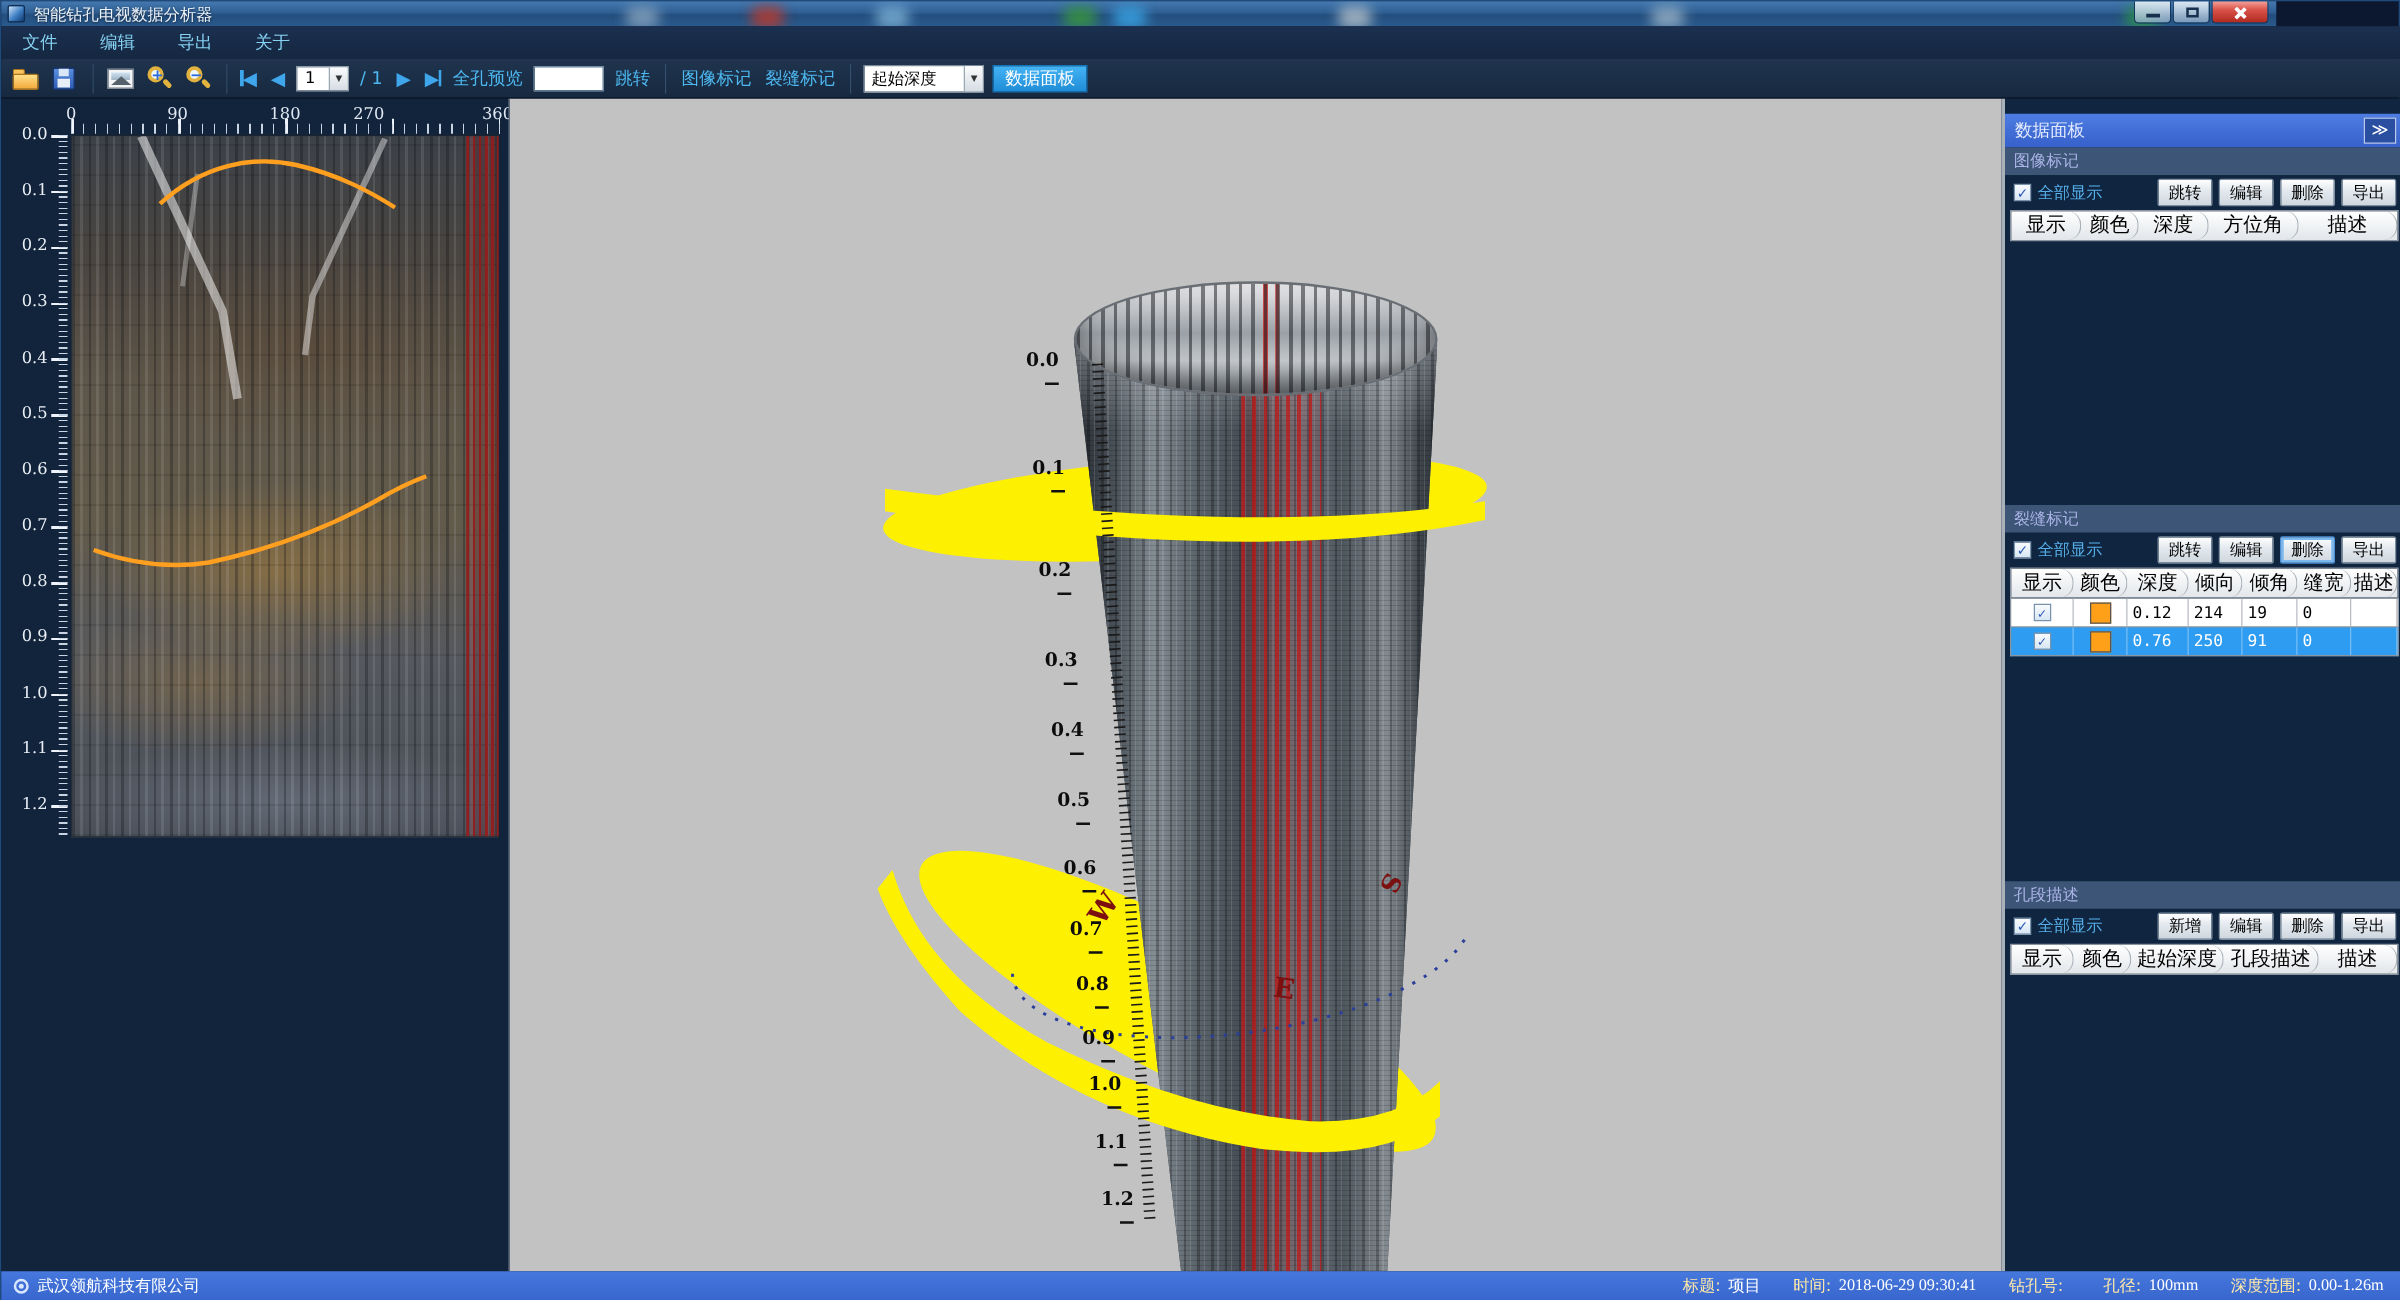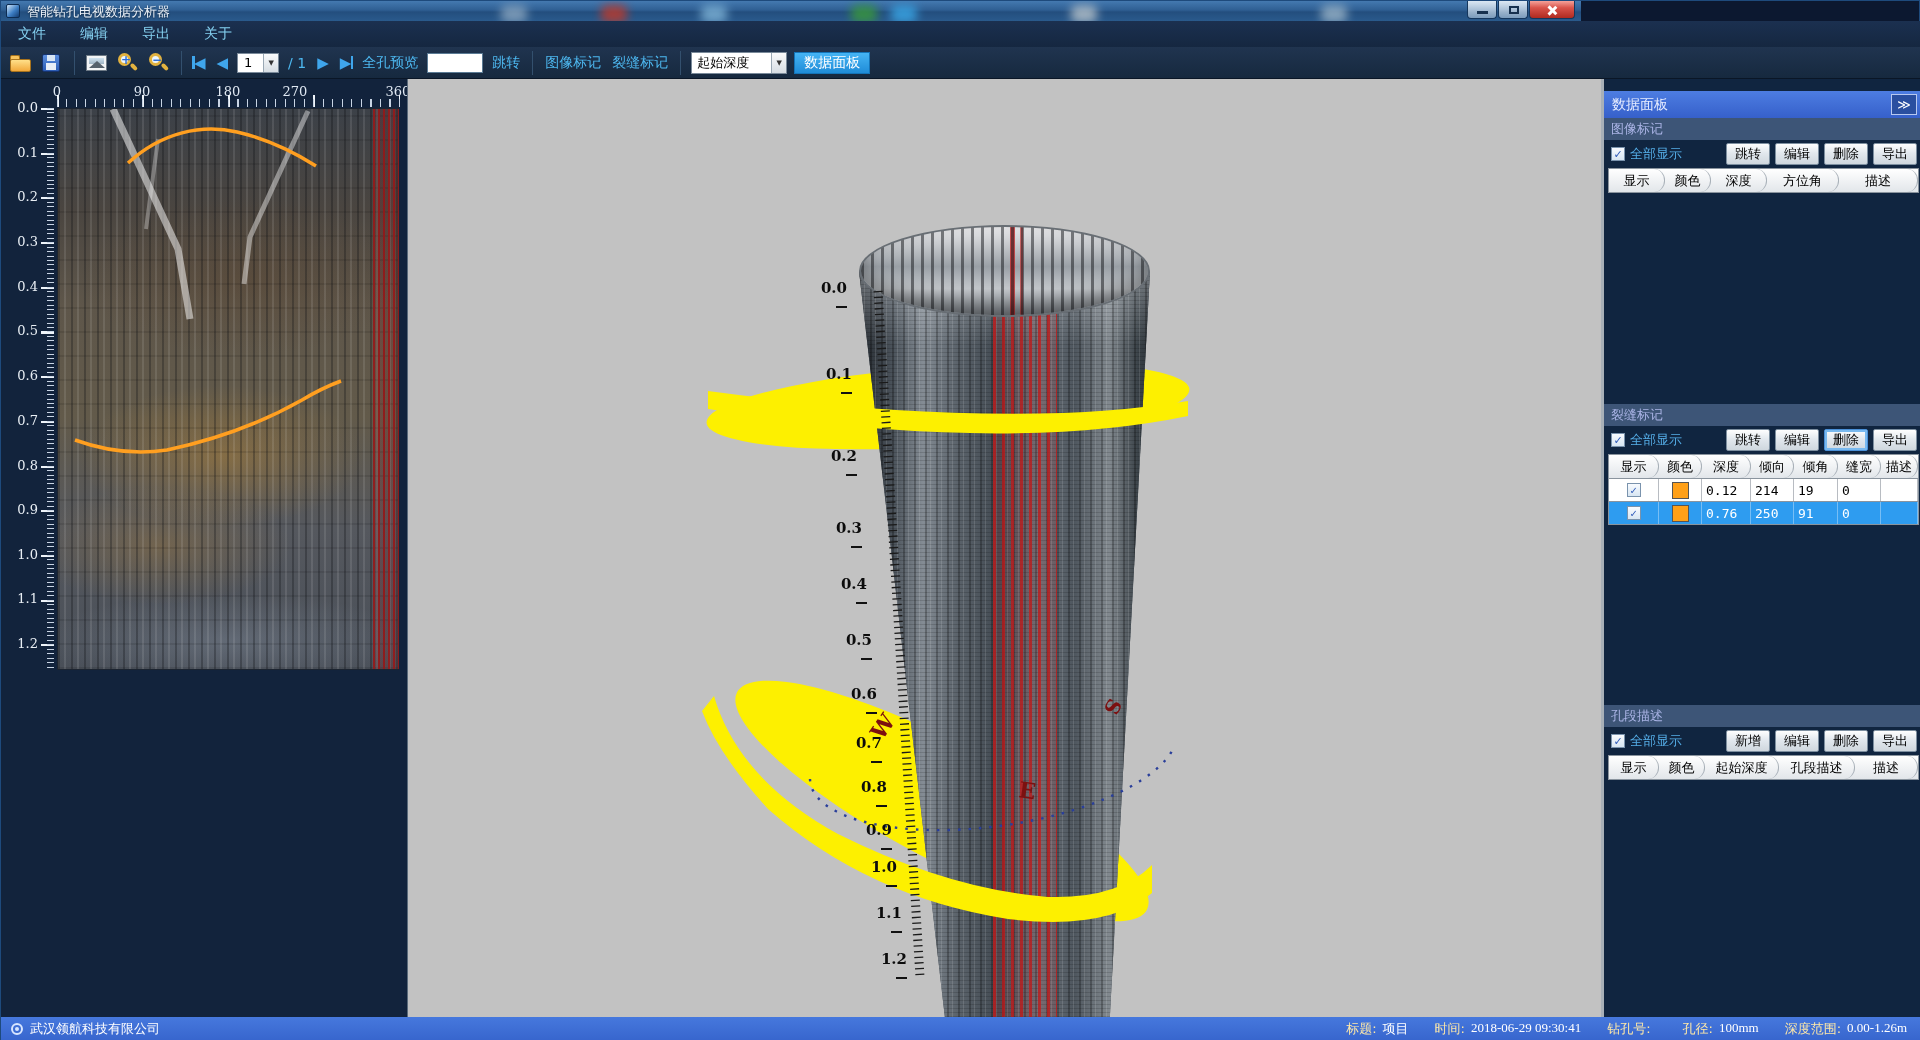--- a/index.html
+++ b/index.html
@@ -1,21 +1,21 @@
 <!DOCTYPE html>
 <html><head>
 <meta charset="utf-8">
 <style>
   * { margin:0; padding:0; box-sizing:border-box; }
   html,body { width:1920px; height:1040px; overflow:hidden; background:#0c1830;
               font-family:"DejaVu Sans",sans-serif; }
   .window { position:absolute; inset:0; border:1px solid #1e4a7c; }
 
   
-  .titlebar { position:absolute; left:0; top:0; width:1580px; height:20px;
+  .titlebar { position:absolute; left:0; top:0; width:1820px; height:20px;
     background:linear-gradient(180deg,#4479b0 0%,#2f5f93 45%,#234e7e 55%,#2a5a8c 100%);
     overflow:hidden; }
   .blob { position:absolute; top:4px; width:26px; height:18px; border-radius:6px;
     filter:blur(5px); opacity:.8; }
   .app-icon { position:absolute; left:5px; top:3px; width:14px; height:14px;
     background:linear-gradient(135deg,#cfe4f8 0%,#3d7ec4 55%,#123a6e 100%);
     border:1px solid #0d2c52; border-radius:2px; }
   .title-text { position:absolute; left:26px; top:2px; font-size:13px; color:#eef4fb;
     text-shadow:0 1px 2px rgba(0,0,0,.6); }
   .winbtns { position:absolute; right:6px; top:0; display:flex; }
@@ -157,21 +157,21 @@
   .cb { width:14px; height:14px; background:linear-gradient(180deg,#f8fbff,#d8e6f2);
     border:1px solid #7a93ad; display:flex; align-items:center; justify-content:center;
     font-size:11px; color:#2c58b8; flex:none; }
   .btn { height:22px; min-width:44px; padding:0 6px;
     background:linear-gradient(180deg,#fefefe,#e2e8ee 45%,#cfd7de);
     border:1px solid #7d8fa0; border-radius:2px; font-size:13px; color:#000;
     display:flex; align-items:center; justify-content:center; }
   .btn.focused { box-shadow:0 0 0 2px #79b9ef inset; border-color:#4a90d8; }
   .grid-head { display:grid; height:25px; margin:0 2px 0 4px;
     background:linear-gradient(180deg,#ffffff,#e2e6ea); border:1px solid #8a949e; }
-  .grid-head > div { border-right:1px solid #a8b0b8; color:#000; font-size:13px;
+  .grid-head > div { border-right:1px solid #a8b0b8; color:#000; font-size:16px;
     display:flex; align-items:center; justify-content:center;border-radius:11px; }
   .grid-row { display:grid; height:23px; margin:0 2px 0 4px; background:#fff;
     border:1px solid #8a949e; border-top:none; }
   .grid-row > div { border-right:1px solid #b8bcc2; font-size:13px; color:#000;
     font-family:"DejaVu Sans Mono",monospace; display:flex; align-items:center; padding-left:4px; }
   .grid-row > div.ctr { justify-content:center; padding-left:0; }
   .grid-row.selected { background:#2e9cf0; }
   .grid-row.selected > div { color:#fff; border-right-color:rgba(255,255,255,.35); }
   .cols-img { grid-template-columns:56px 46px 56px 72px 1fr; }
   .cols-crack { grid-template-columns:50px 43px 49px 43px 44px 43px 1fr; }

